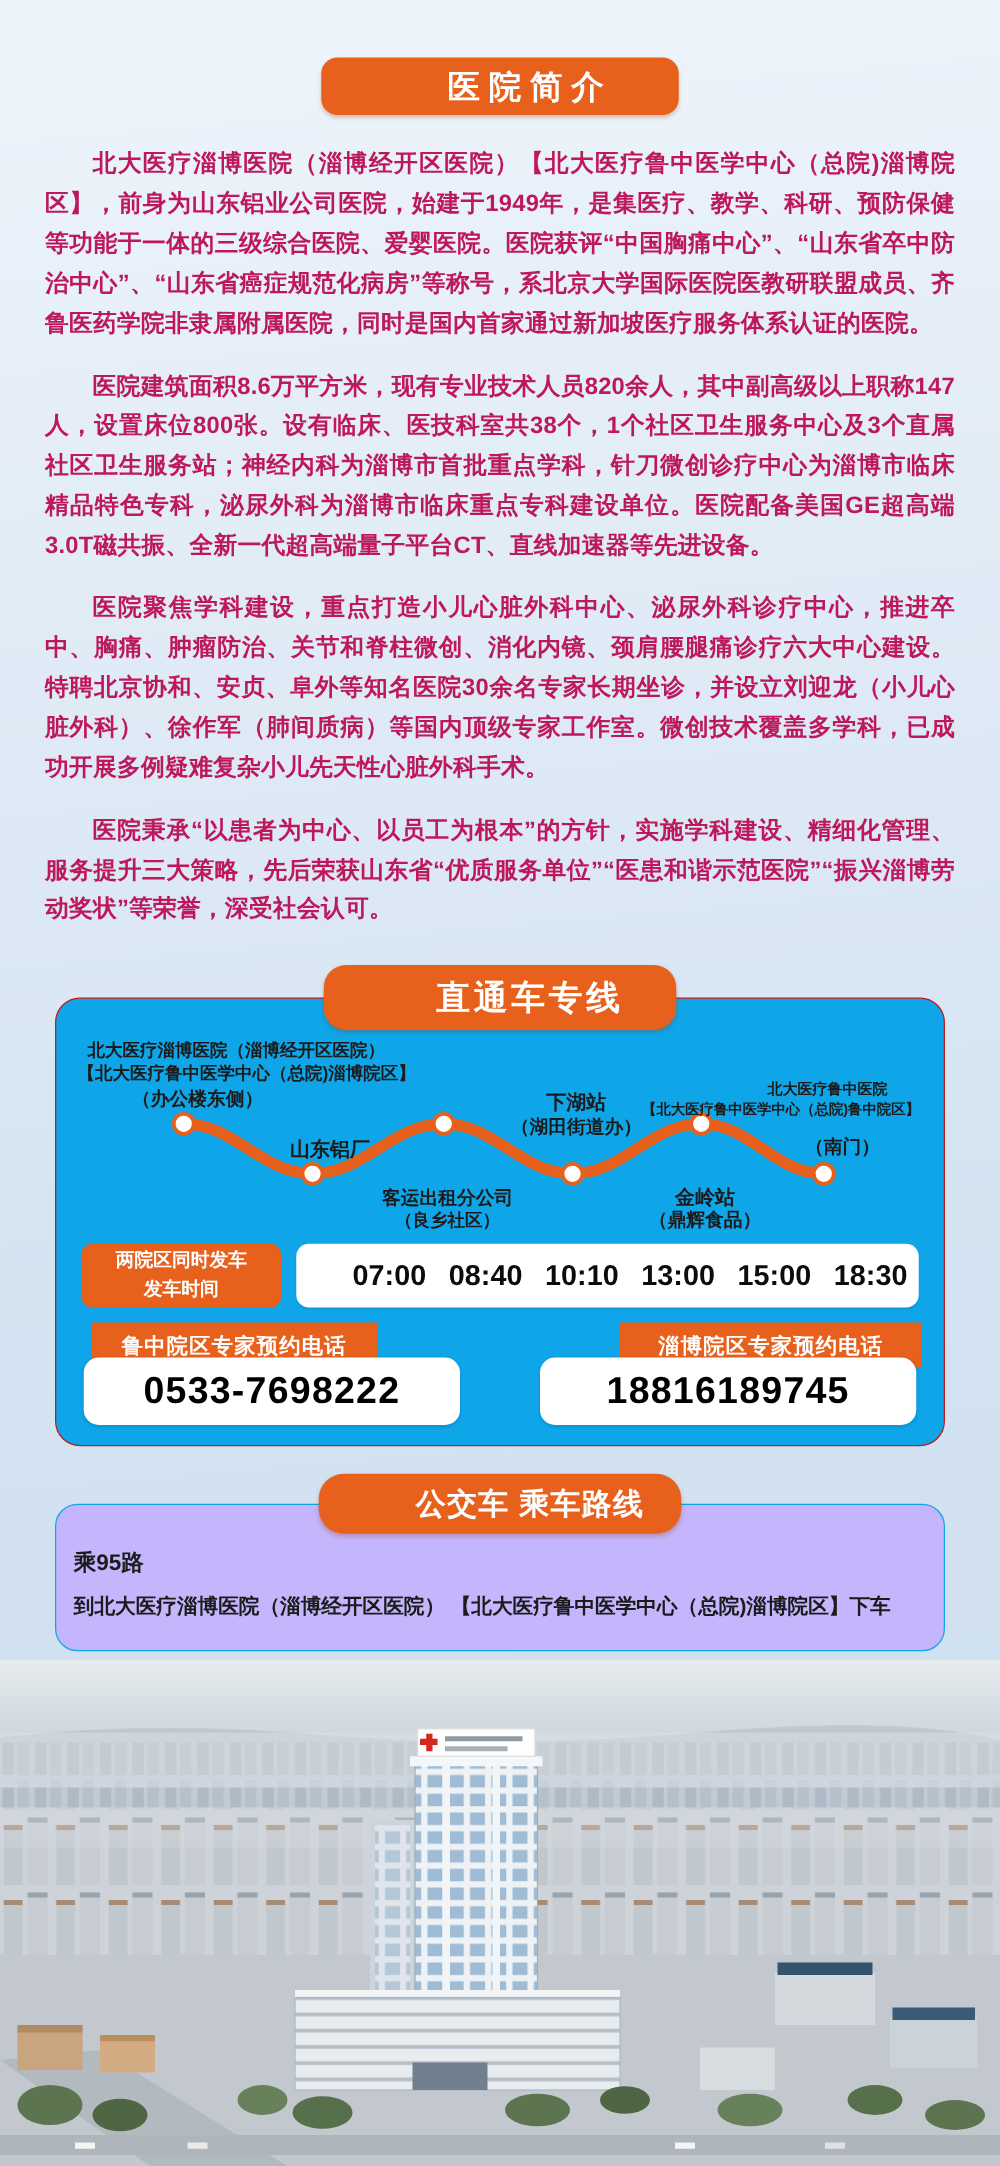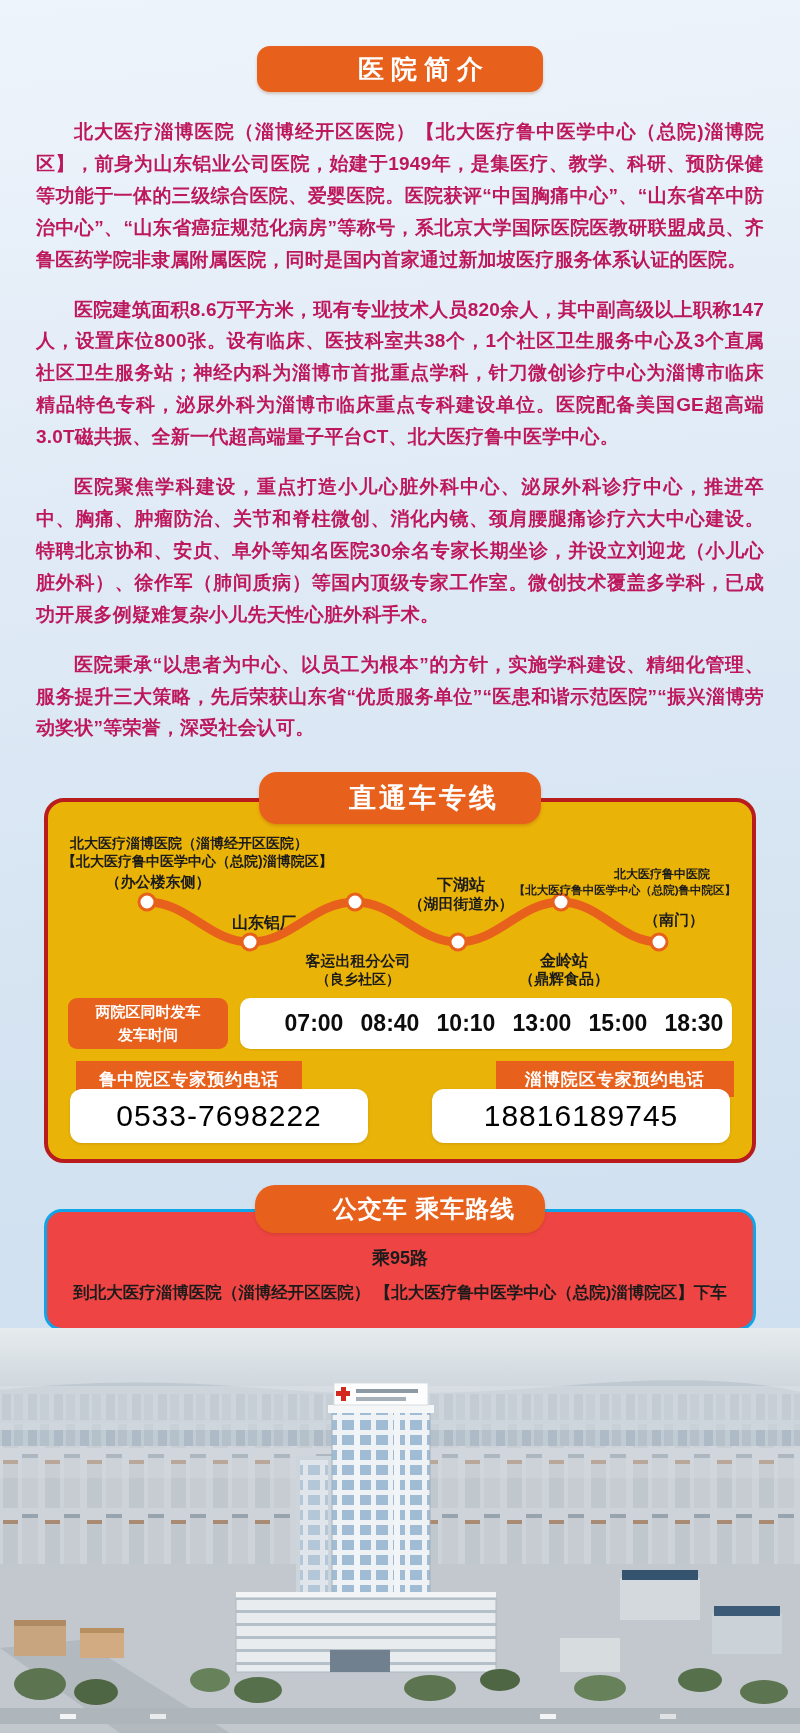--- a/index.html
+++ b/index.html
@@ -23,21 +23,21 @@
   .intro-text p{
     margin:0 0 18px;font-size:19px;font-weight:bold;line-height:1.68;
     text-align:justify;text-indent:2em;letter-spacing:0.2px;color:#be185d;
   }
   .panel-wrap{position:relative;margin:54px 44px 0;}
   .panel-badge{
     position:absolute;top:-26px;left:50%;transform:translateX(-50%);
     width:234px;height:52px;border-radius:18px;font-size:27px;letter-spacing:3px;z-index:2;
   }
   .shuttle-panel{
-    background:#eab308;border:4px solid #b91c1c;border-radius:20px;
+    background:#0ea5e9;border:1px solid #b91c1c;border-radius:20px;
     padding:30px 14px 14px;
   }
   .route-svg{display:block;margin:0 auto;}
   .route-svg text{font-weight:bold;fill:#1b1b1b;font-family:"Liberation Sans","DejaVu Sans",sans-serif;}
   .route-line{fill:none;stroke:#e8611c;stroke-width:9;stroke-linecap:round;}
   .route-dot{fill:#ffffff;stroke:#e8611c;stroke-width:3;}
   .schedule-row{display:flex;align-items:stretch;gap:12px;margin:4px 6px 12px;}
   .schedule-label{
     background:#e8611c;color:#fff;border-radius:9px;width:160px;flex:none;
     display:flex;flex-direction:column;align-items:center;justify-content:center;
@@ -55,43 +55,43 @@
   .phone-label{
     position:absolute;top:0;height:36px;background:#e8611c;color:#fff;
     font-weight:bold;font-size:17px;letter-spacing:1px;
     display:flex;align-items:center;justify-content:center;padding:0 18px;box-sizing:border-box;
   }
   .phone-col.left .phone-label{left:6px;width:76%;}
   .phone-col.right .phone-label{right:-4px;width:80%;}
   .phone-box{
     position:relative;background:#ffffff;border-radius:12px;height:54px;
     display:flex;align-items:center;justify-content:center;
-    font-size:30px;font-weight:normal;color:#000;letter-spacing:1px;
+    font-size:30px;font-weight:bold;color:#000;letter-spacing:1px;
     box-shadow:0 1px 3px rgba(0,0,0,0.12);z-index:1;
   }
   .bus-wrap{position:relative;margin:46px 44px 0;}
   .bus-badge{width:242px;height:48px;border-radius:20px;font-size:24px;letter-spacing:1px;top:-24px;}
   .bus-panel{
-    background:#ef4444;border:3px solid #0ea5e9;border-radius:18px;
-    padding:34px 14px 24px;text-align:center;
+    background:#c4b5fd;border:1px solid #0ea5e9;border-radius:18px;
+    padding:34px 14px 24px;
   }
   .bus-line1{font-size:18px;font-weight:bold;}
   .bus-line2{font-size:16.5px;font-weight:bold;margin-top:12px;white-space:nowrap;}
   .photo{position:absolute;left:0;bottom:0;width:800px;height:405px;}
 </style>
 </head>
 <body>
 
 <div class="badge intro-badge">
   <span>医院简介</span>
 </div>
 
 <div class="intro-text">
   <p>北大医疗淄博医院（淄博经开区医院）【北大医疗鲁中医学中心（总院)淄博院区】，前身为山东铝业公司医院，始建于1949年，是集医疗、教学、科研、预防保健等功能于一体的三级综合医院、爱婴医院。医院获评“中国胸痛中心”、“山东省卒中防治中心”、“山东省癌症规范化病房”等称号，系北京大学国际医院医教研联盟成员、齐鲁医药学院非隶属附属医院，同时是国内首家通过新加坡医疗服务体系认证的医院。</p>
-  <p>医院建筑面积8.6万平方米，现有专业技术人员820余人，其中副高级以上职称147人，设置床位800张。设有临床、医技科室共38个，1个社区卫生服务中心及3个直属社区卫生服务站；神经内科为淄博市首批重点学科，针刀微创诊疗中心为淄博市临床精品特色专科，泌尿外科为淄博市临床重点专科建设单位。医院配备美国GE超高端3.0T磁共振、全新一代超高端量子平台CT、北大医疗鲁中医学中心。</p>
+  <p>医院建筑面积8.6万平方米，现有专业技术人员820余人，其中副高级以上职称147人，设置床位800张。设有临床、医技科室共38个，1个社区卫生服务中心及3个直属社区卫生服务站；神经内科为淄博市首批重点学科，针刀微创诊疗中心为淄博市临床精品特色专科，泌尿外科为淄博市临床重点专科建设单位。医院配备美国GE超高端3.0T磁共振、全新一代超高端量子平台CT、直线加速器等先进设备。</p>
   <p>医院聚焦学科建设，重点打造小儿心脏外科中心、泌尿外科诊疗中心，推进卒中、胸痛、肿瘤防治、关节和脊柱微创、消化内镜、颈肩腰腿痛诊疗六大中心建设。特聘北京协和、安贞、阜外等知名医院30余名专家长期坐诊，并设立刘迎龙（小儿心脏外科）、徐作军（肺间质病）等国内顶级专家工作室。微创技术覆盖多学科，已成功开展多例疑难复杂小儿先天性心脏外科手术。</p>
   <p>医院秉承“以患者为中心、以员工为根本”的方针，实施学科建设、精细化管理、服务提升三大策略，先后荣获山东省“优质服务单位”“医患和谐示范医院”“振兴淄博劳动奖状”等荣誉，深受社会认可。</p>
 </div>
 
 <div class="panel-wrap">
   <div class="badge panel-badge">
     <span>直通车专线</span>
   </div>
   <div class="shuttle-panel">
 

